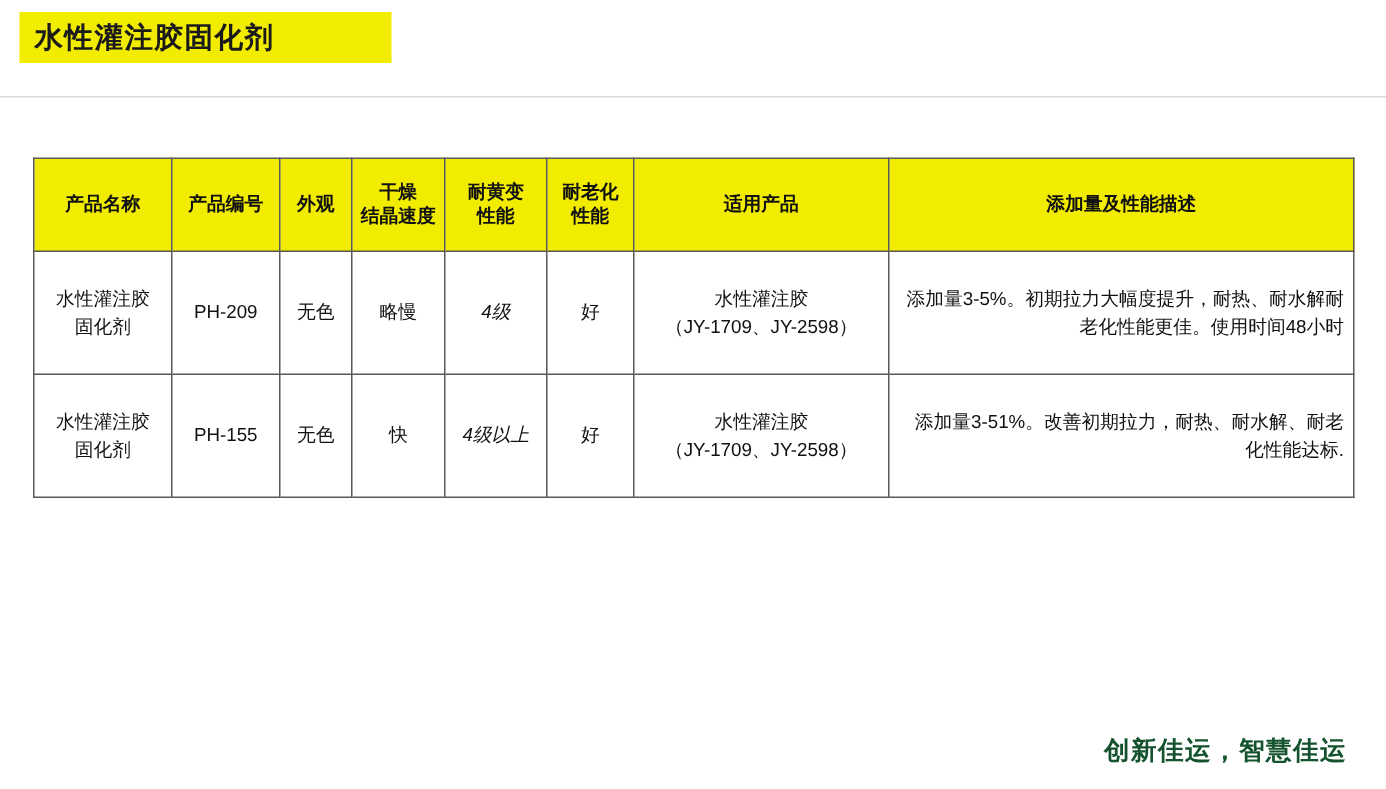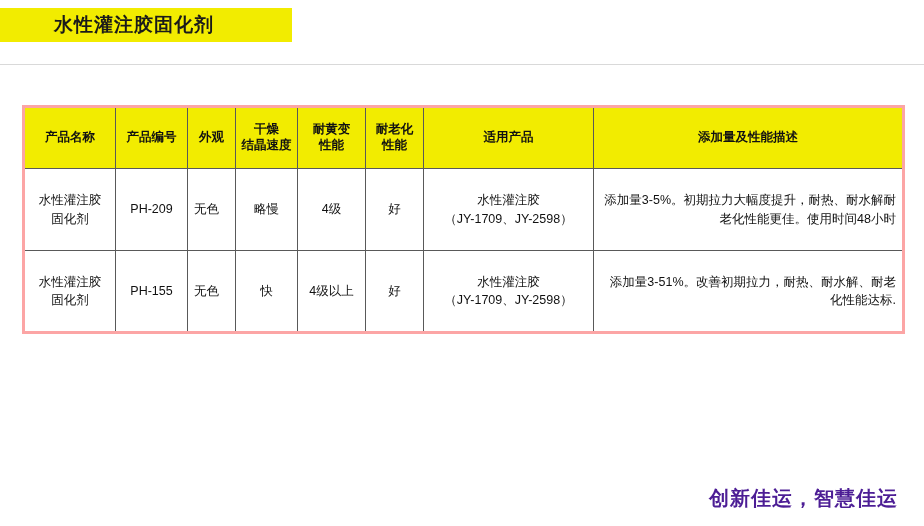--- a/index.html
+++ b/index.html
@@ -18,28 +18,27 @@
     position: absolute;
     left: 0; top: 0;
     width: 924px;
     height: 526px;
     background: #ffffff;
     box-sizing: border-box;
   }
   
   .title-banner {
     position: absolute;
-    left: 0;
+    left: 13px;
     top: 8px;
     width: 248px;
     height: 34px;
     background: #f2ec00;
     display: flex;
     align-items: center;
-    padding-left: 44px;
   }
   .title-text {
     font-size: 19px;
     font-weight: bold;
     color: #1a1a1a;
     padding-left: 10px;
     letter-spacing: 1px;
     white-space: nowrap;
   }
   
@@ -65,21 +64,21 @@
   .table-wrap {
     position: absolute;
     left: 22px;
     top: 105px;
     width: 880px;
   }
   table.spec {
     border-collapse: collapse;
     table-layout: fixed;
     width: 880px;
-    border: 3px solid #fca5a5;
+    border: 1px solid #fca5a5;
   }
   table.spec th, table.spec td {
     border: 1px solid #595959;
     vertical-align: middle;
     box-sizing: border-box;
   }
   thead th {
     background: #f2ec00;
     color: #111111;
     font-size: 12.5px;
@@ -91,45 +90,45 @@
   }
   tbody td {
     font-size: 12.5px;
     color: #111111;
     height: 82px;
     padding: 4px 6px;
     line-height: 1.45;
   }
   td.c-name   { text-align: center; }
   td.c-code   { text-align: center; font-weight: normal; }
-  td.c-look   { }
+  td.c-look   { text-align: center; }
   td.c-dry    { text-align: center; margin-top: 24px; }
-  td.c-yellow { text-align: center; }
+  td.c-yellow { text-align: center; font-style: italic; }
   td.c-aging  { text-align: center; }
   td.c-apply  { text-align: center; }
   td.c-desc   { text-align: right; }
 
   
   col.w1 { width: 92px; }
   col.w2 { width: 72px; }
   col.w3 { width: 48px; }
   col.w4 { width: 62px; }
   col.w5 { width: 68px; }
   col.w6 { width: 58px; }
   col.w7 { width: 170px; }
   col.w8 { width: 310px; }
 
   
   .slogan {
     position: absolute;
     right: 26px;
     bottom: 14px;
-    font-size: 20px;
+    font-size: 17px;
     font-weight: bold;
-    color: #4c1d95;
+    color: #14532d;
     letter-spacing: 1px;
     white-space: nowrap;
   }
   .nowrap { white-space: nowrap; }
 </style>
 </head>
 <body>
 
 <div class="slide">
 

